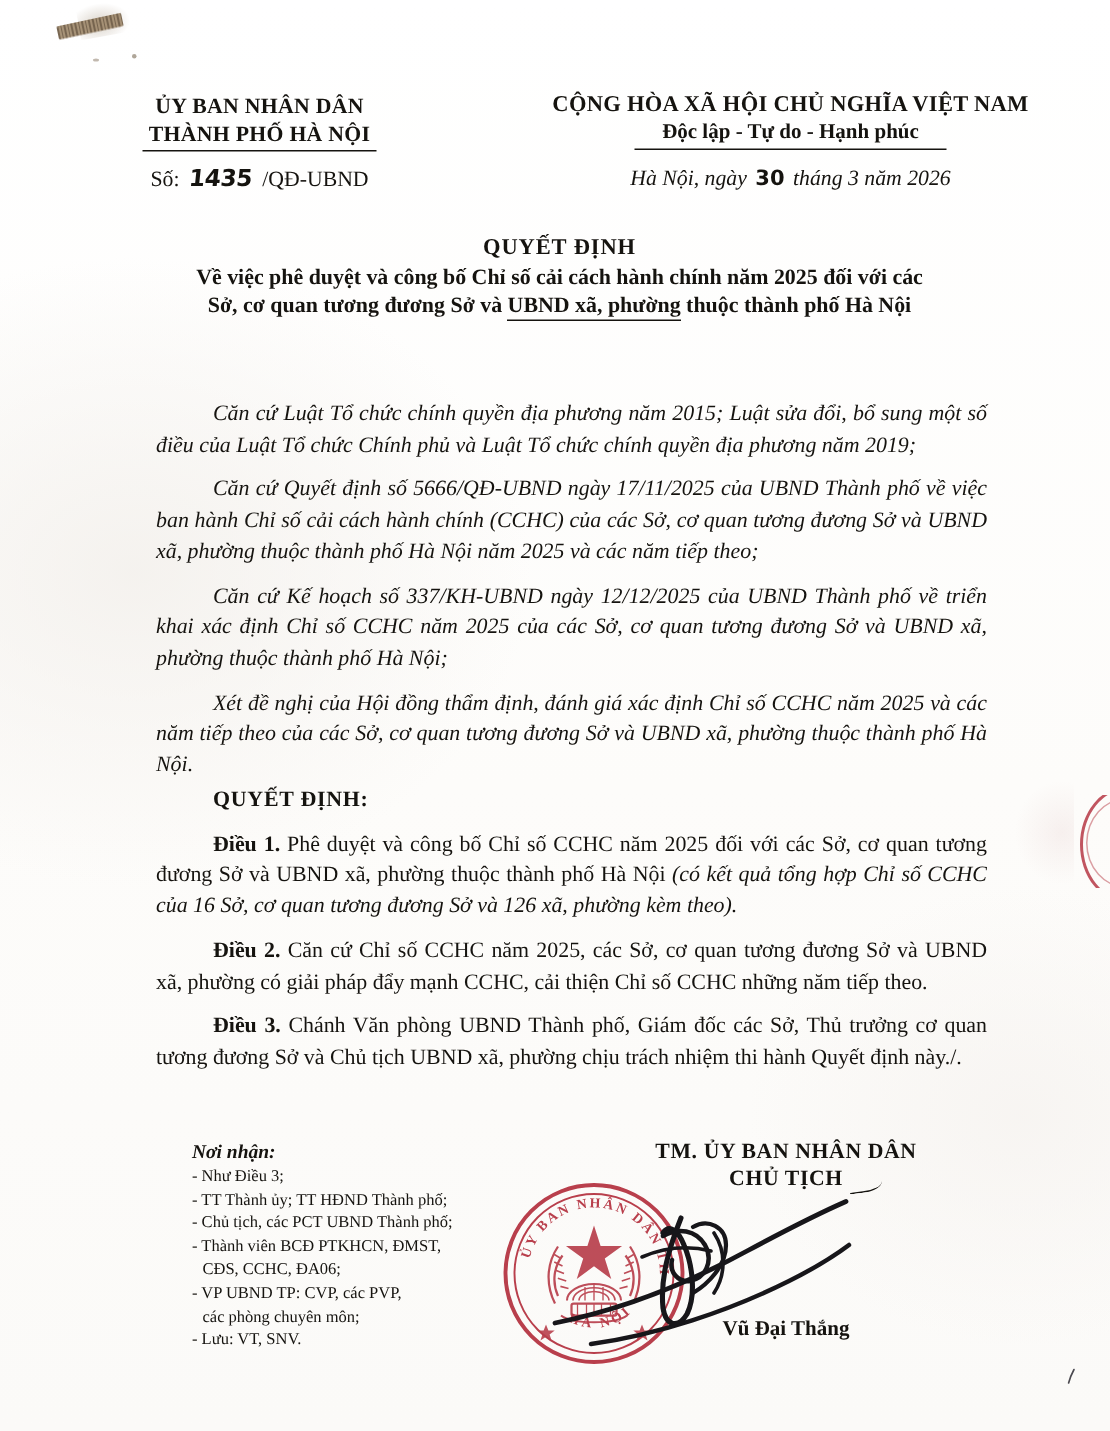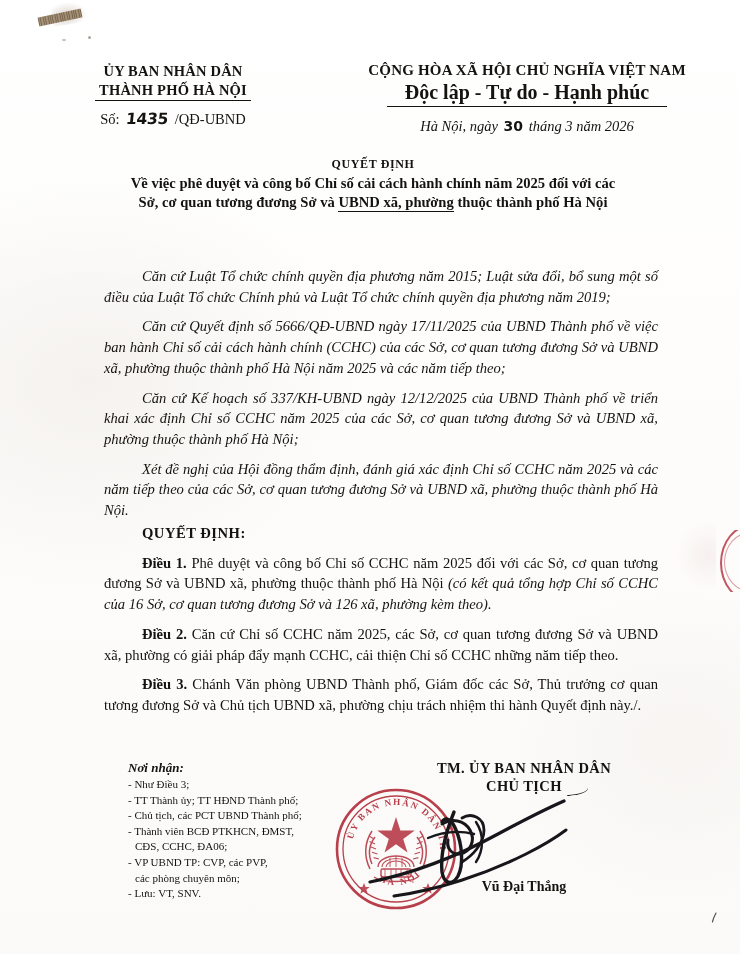--- a/index.html
+++ b/index.html
@@ -129,21 +129,21 @@
     transform: skewX(-6deg);
     display: inline-block;
   }
   .nation-line1 {
     font-weight: bold;
     font-size: 15px;
     letter-spacing: 0.2px;
   }
   .nation-line2 {
     font-weight: bold;
-    font-size: 20px;
+    font-size: 14px;
     display: inline-block;
     border-bottom: 1.5px solid #15130f;
     padding: 1px 18px 2px 18px;
     margin-top: 1px;
   }
   .date-line {
     margin-top: 11px;
     font-style: italic;
     font-size: 14.5px;
   }
@@ -157,21 +157,21 @@
   }
 
   
   .title-block {
     position: absolute;
     top: 157px; left: 60px; right: 54px;
     text-align: center;
   }
   .decision-word {
     font-weight: bold;
-    font-size: 12px;
+    font-size: 15px;
     letter-spacing: 0.6px;
   }
   .decision-subtitle {
     font-weight: bold;
     font-size: 14.6px;
     line-height: 1.32;
     margin-top: 2px;
   }
   .ul-seg {
     border-bottom: 1.5px solid #15130f;

